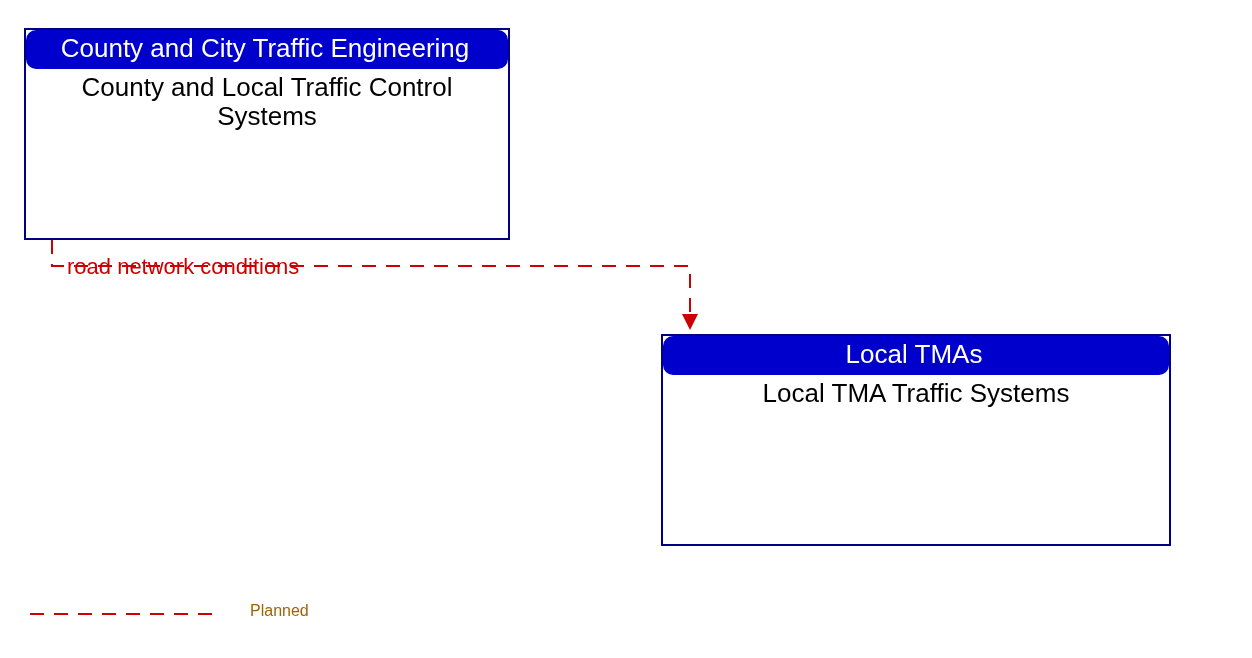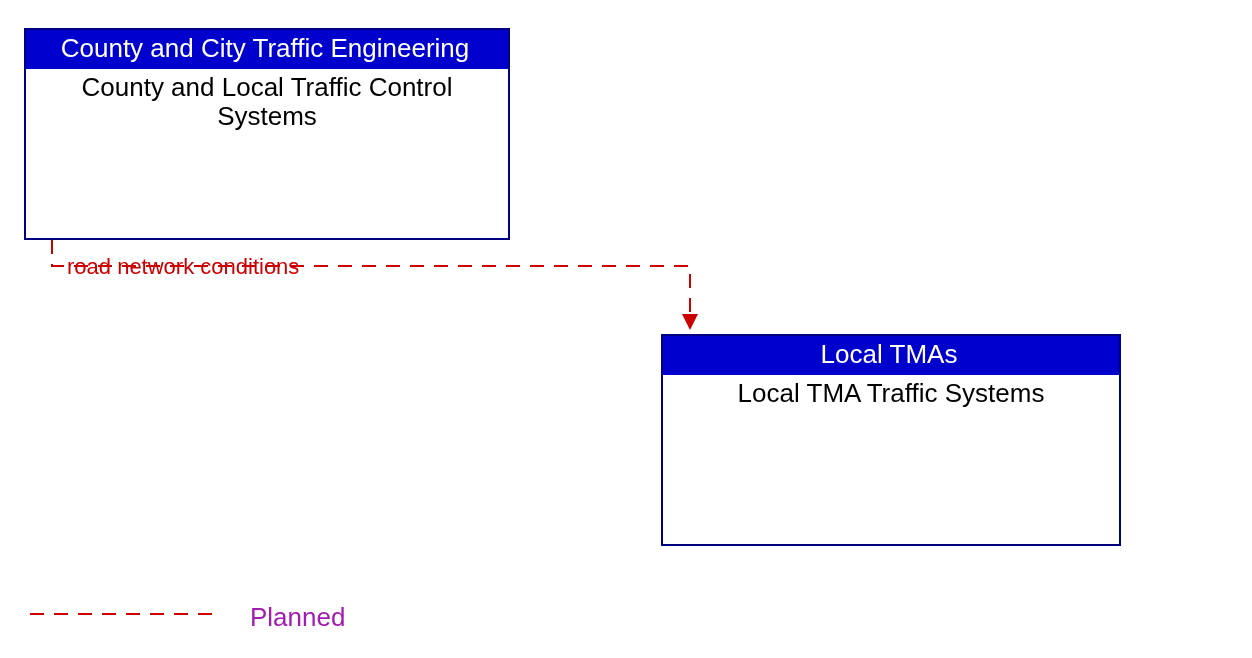--- a/index.html
+++ b/index.html
@@ -19,57 +19,58 @@
     box-sizing: border-box;
   }
   .box-header {
     background: #0000cc;
     color: #ffffff;
     font-size: 26px;
     font-weight: normal;
     text-align: center;
     padding: 4px 10px 6px 6px;
     line-height: 1.1;
+    border-radius: 10px;
   }
   .box-body {
     color: #000000;
     font-size: 26px;
     text-align: center;
     padding: 4px 8px;
     line-height: 1.15;
   }
   .flow-label {
     position: absolute;
     color: #cc0000;
     font-size: 22px;
     white-space: nowrap;
   }
   .legend-label {
     position: absolute;
-    color: #a21caf;
-    font-size: 26px;
+    color: #a16207;
+    font-size: 16px;
   }
   svg.overlay {
     position: absolute;
     left: 0;
     top: 0;
     width: 1252px;
     height: 658px;
     pointer-events: none;
   }
 </style>
 </head>
 <body>
 
 <div class="box" style="left:24px; top:28px; width:486px; height:212px;">
   <div class="box-header">County and City Traffic Engineering</div>
   <div class="box-body">County and Local Traffic Control Systems</div>
 </div>
 
-<div class="box" style="left:661px; top:334px; width:460px; height:212px;">
+<div class="box" style="left:661px; top:334px; width:510px; height:212px;">
   <div class="box-header">Local TMAs</div>
   <div class="box-body">Local TMA Traffic Systems</div>
 </div>
 
 <div class="flow-label" style="left:67px; top:254px;">road network conditions</div>
 
 <div class="legend-label" style="left:250px; top:602px;">Planned</div>
 
 <svg class="overlay" viewBox="0 0 1252 658">
   <defs>

